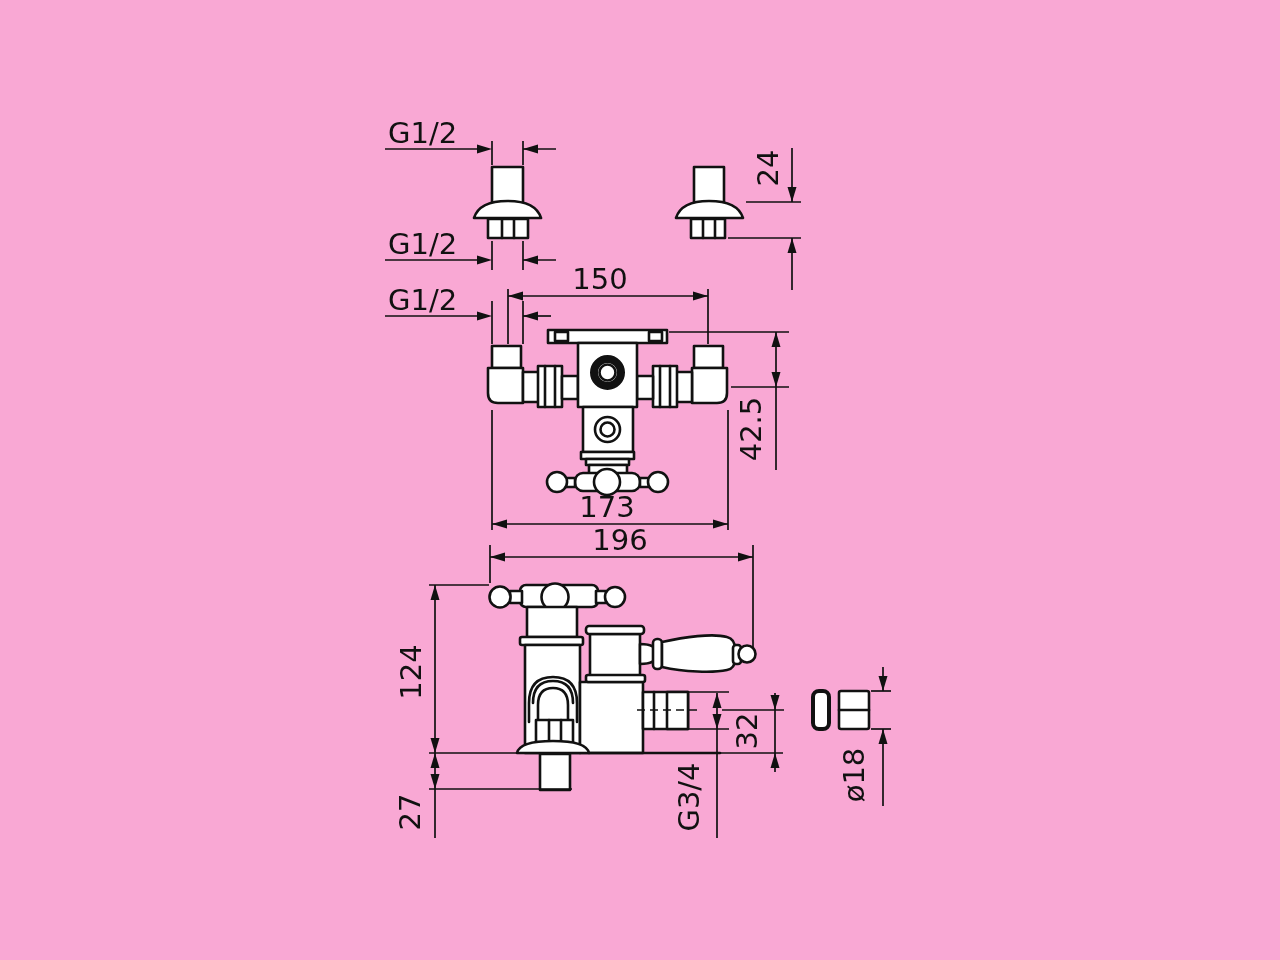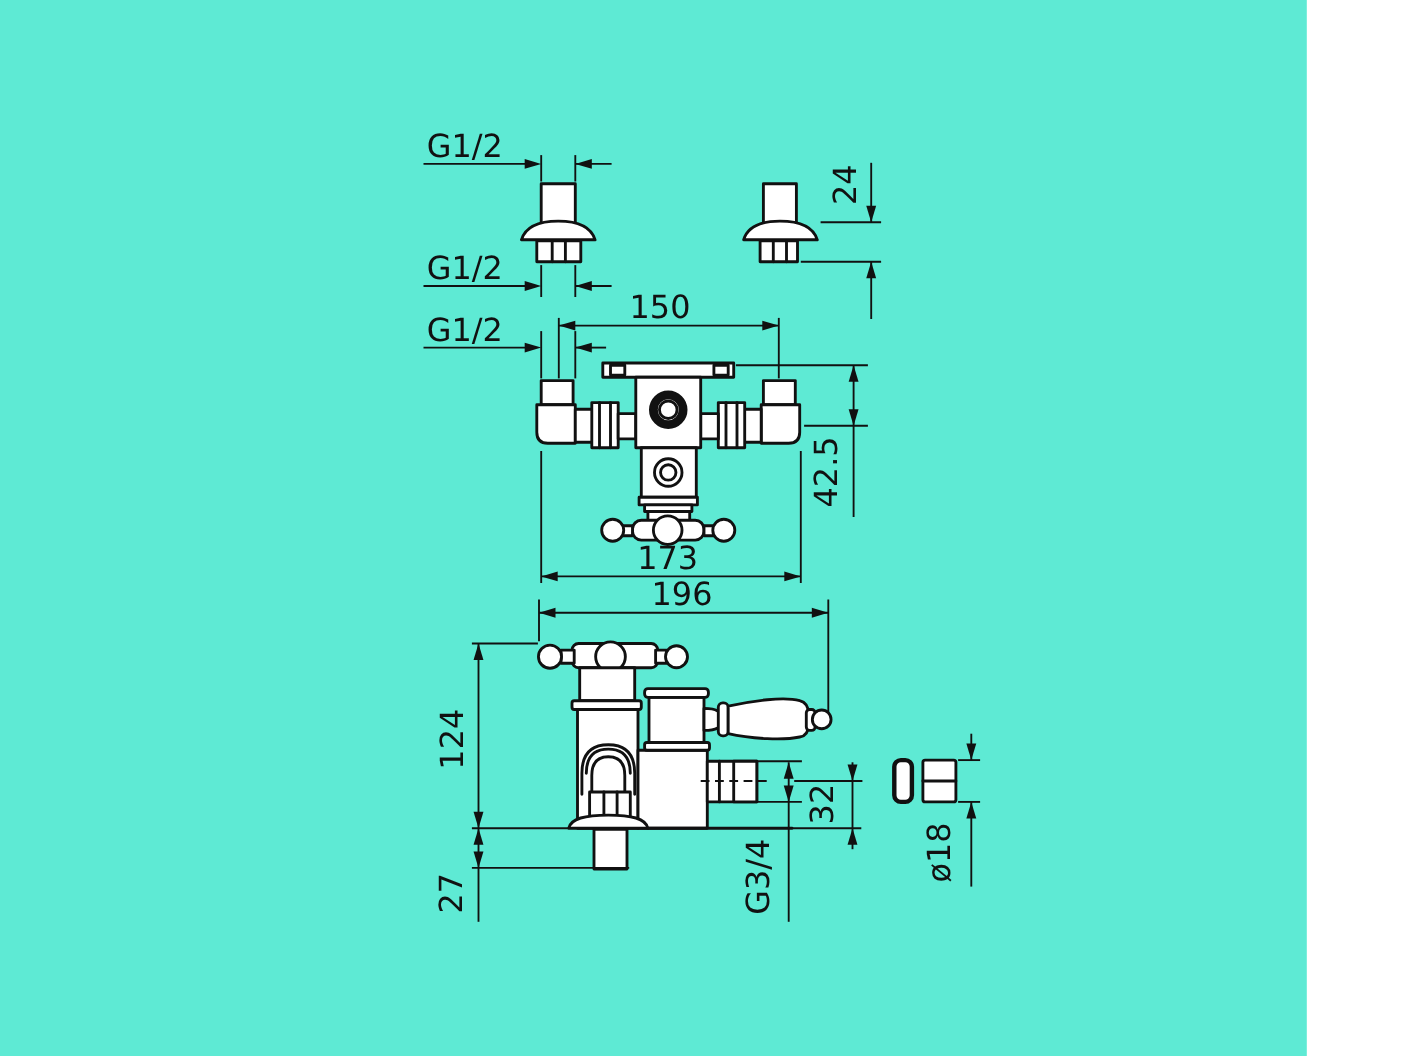--- a/index.html
+++ b/index.html
@@ -1,16 +1,16 @@
 <!DOCTYPE html>
 <html><head>
 <meta charset="utf-8">
 <style>
   html,body{margin:0;padding:0;background:#ffffff;}
-  .canvas{position:relative;width:1188px;height:960px;background:#5eead4;overflow:hidden;
+  .canvas{position:relative;width:1280px;height:960px;background:#f9a8d4;overflow:hidden;
           font-family:"DejaVu Sans","Liberation Sans",sans-serif;}
   svg{position:absolute;left:0;top:0;}
   svg text{fill:#111;font-family:"DejaVu Sans","Liberation Sans",sans-serif;font-size:29px;}
   .obj{stroke:#111;stroke-width:2.6;fill:none;stroke-linejoin:round;stroke-linecap:round;}
   .objf{stroke:#111;stroke-width:2.6;fill:#ffffff;stroke-linejoin:round;}
   .dim{stroke:#111;stroke-width:1.7;fill:none;stroke-linecap:butt;}
   .ah{fill:#111;stroke:none;}
 </style>
 </head>
 <body>

